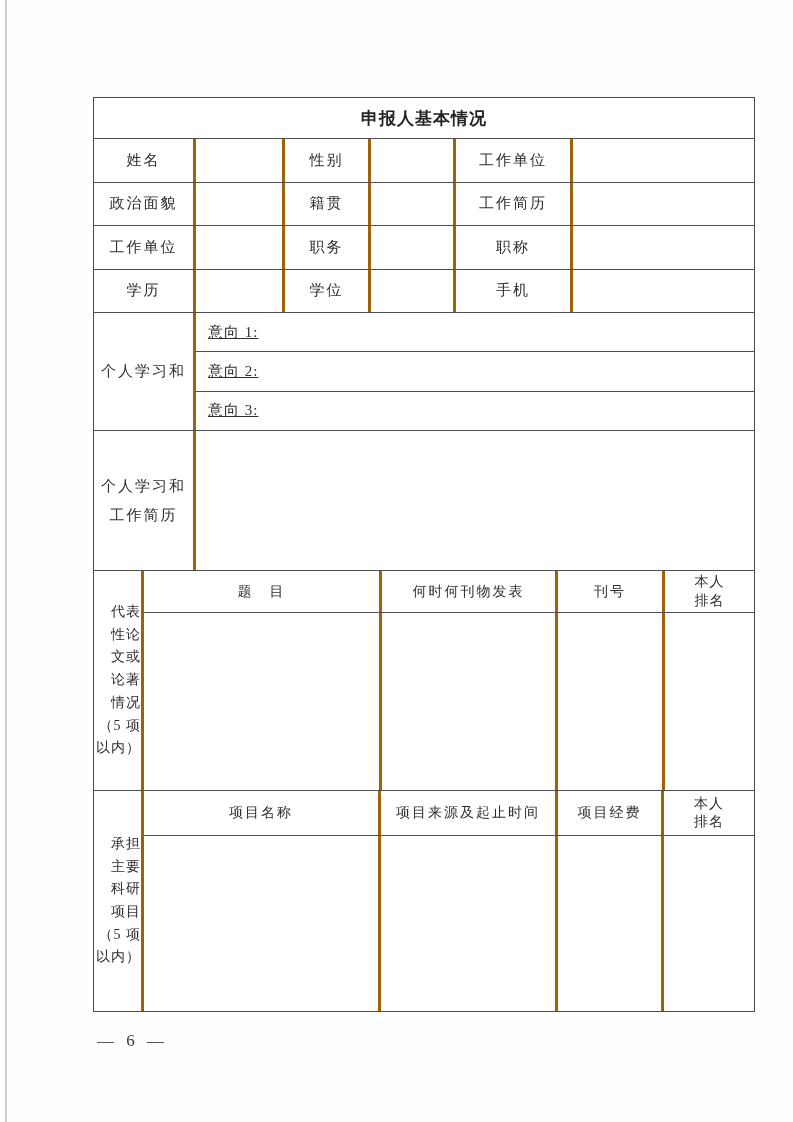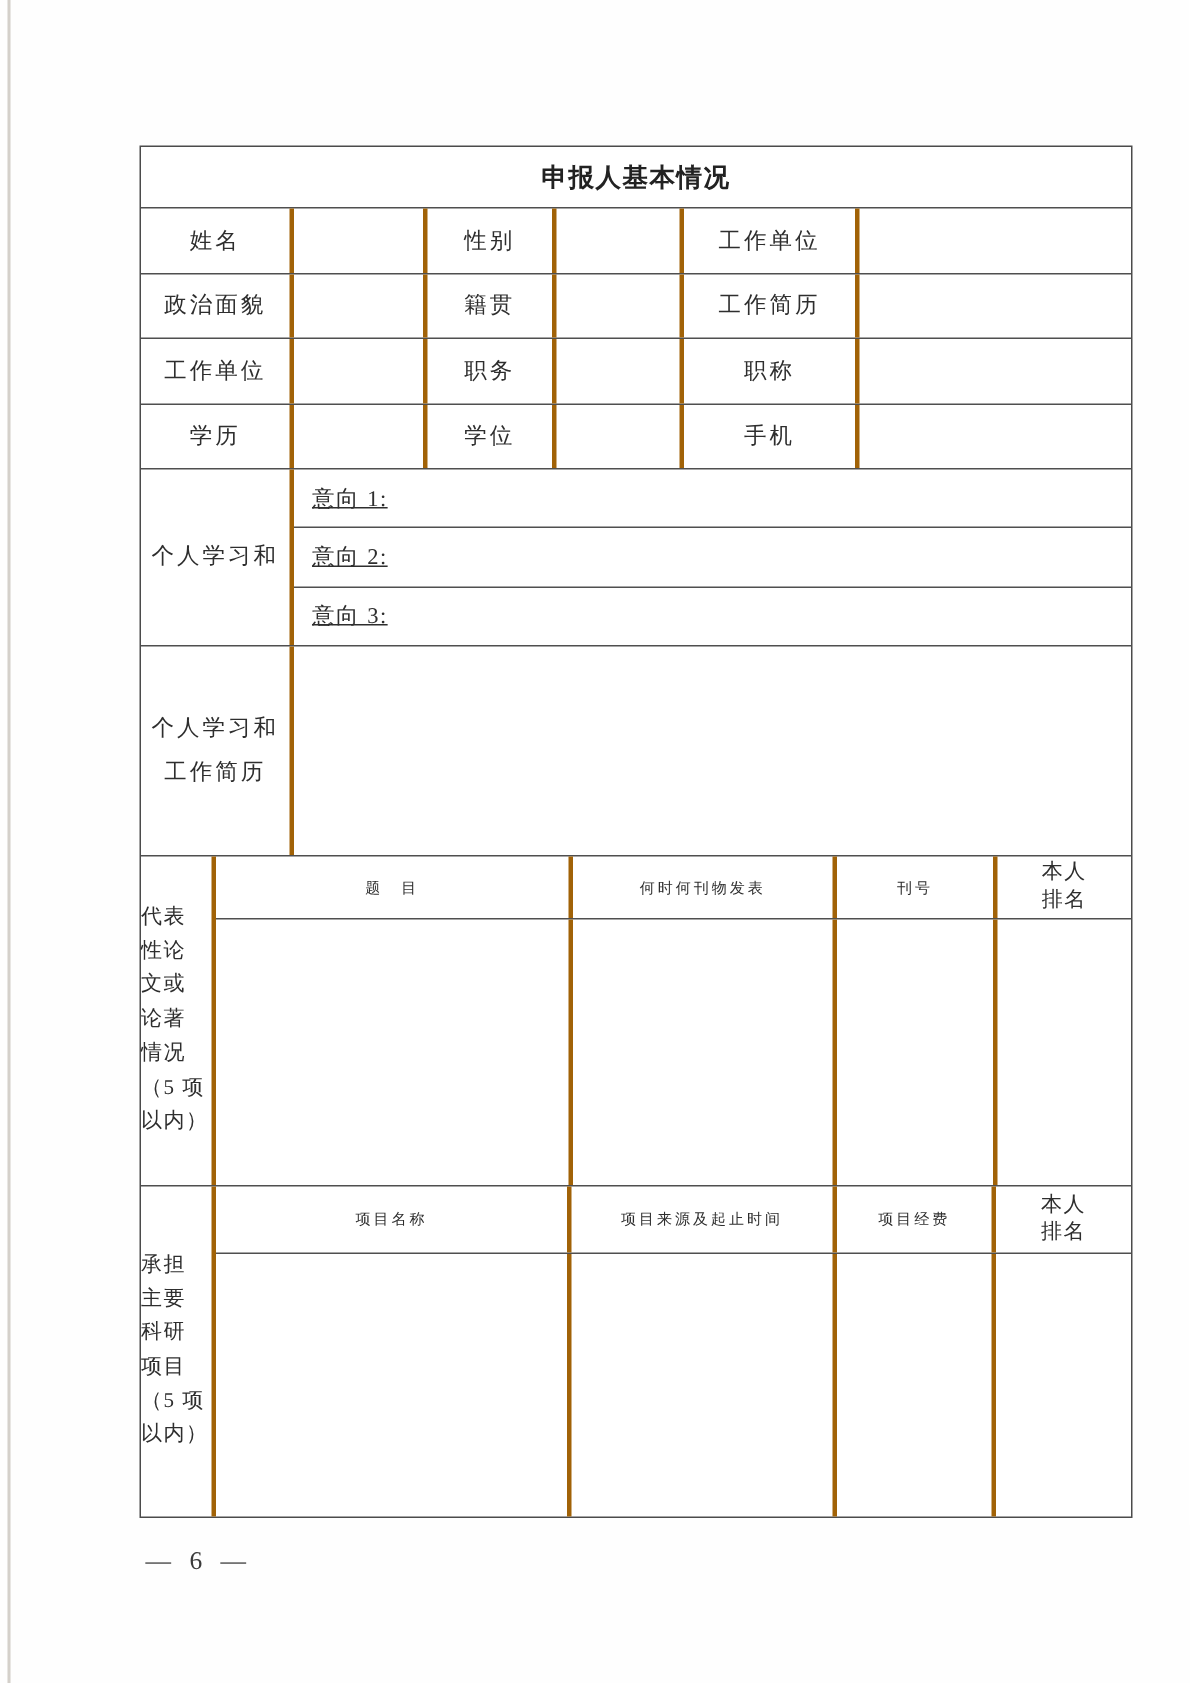--- a/index.html
+++ b/index.html
@@ -55,33 +55,33 @@
     padding-left: 12px; font-size: 15px; letter-spacing: 1px; text-decoration: underline;
   }
   .supervisor-section { height: 118px; }
   .resume-section { height: 140px; }
   .resume-content { flex: 1; }
 
   .pub-section { height: 220px; }
   .proj-section { flex: 1; }
   .label-cell-narrow {
     width: 50px; display: flex; flex-direction: column;
-    align-items: flex-start; justify-content: center;
+    align-items: flex-end; justify-content: center;
     font-size: 14px; line-height: 1.62; letter-spacing: 1px;
     text-align: center;
   }
   .label-cell-narrow span { display: block; white-space: nowrap; }
   .sub-table { flex: 1; display: flex; flex-direction: column; }
   .sub-header { display: flex; }
   .pub-header { height: 42px; }
   .proj-header { height: 45px; }
   .sub-body { flex: 1; display: flex; }
   .hcell {
     display: flex; align-items: center; justify-content: center;
-    font-size: 10px; letter-spacing: 2px; text-align: center;
+    font-size: 14px; letter-spacing: 2px; text-align: center;
   }
   .rank-cell { flex-direction: column; font-size: 14px; line-height: 1.3; letter-spacing: 1px; }
   .p1 { width: 238px; }
   .p2 { width: 176px; }
   .p3 { width: 107px; }
   .p4 { flex: 1; }
   .q1 { width: 237px; }
   .q2 { width: 177px; }
   .q3 { width: 106px; }
   .q4 { flex: 1; }

